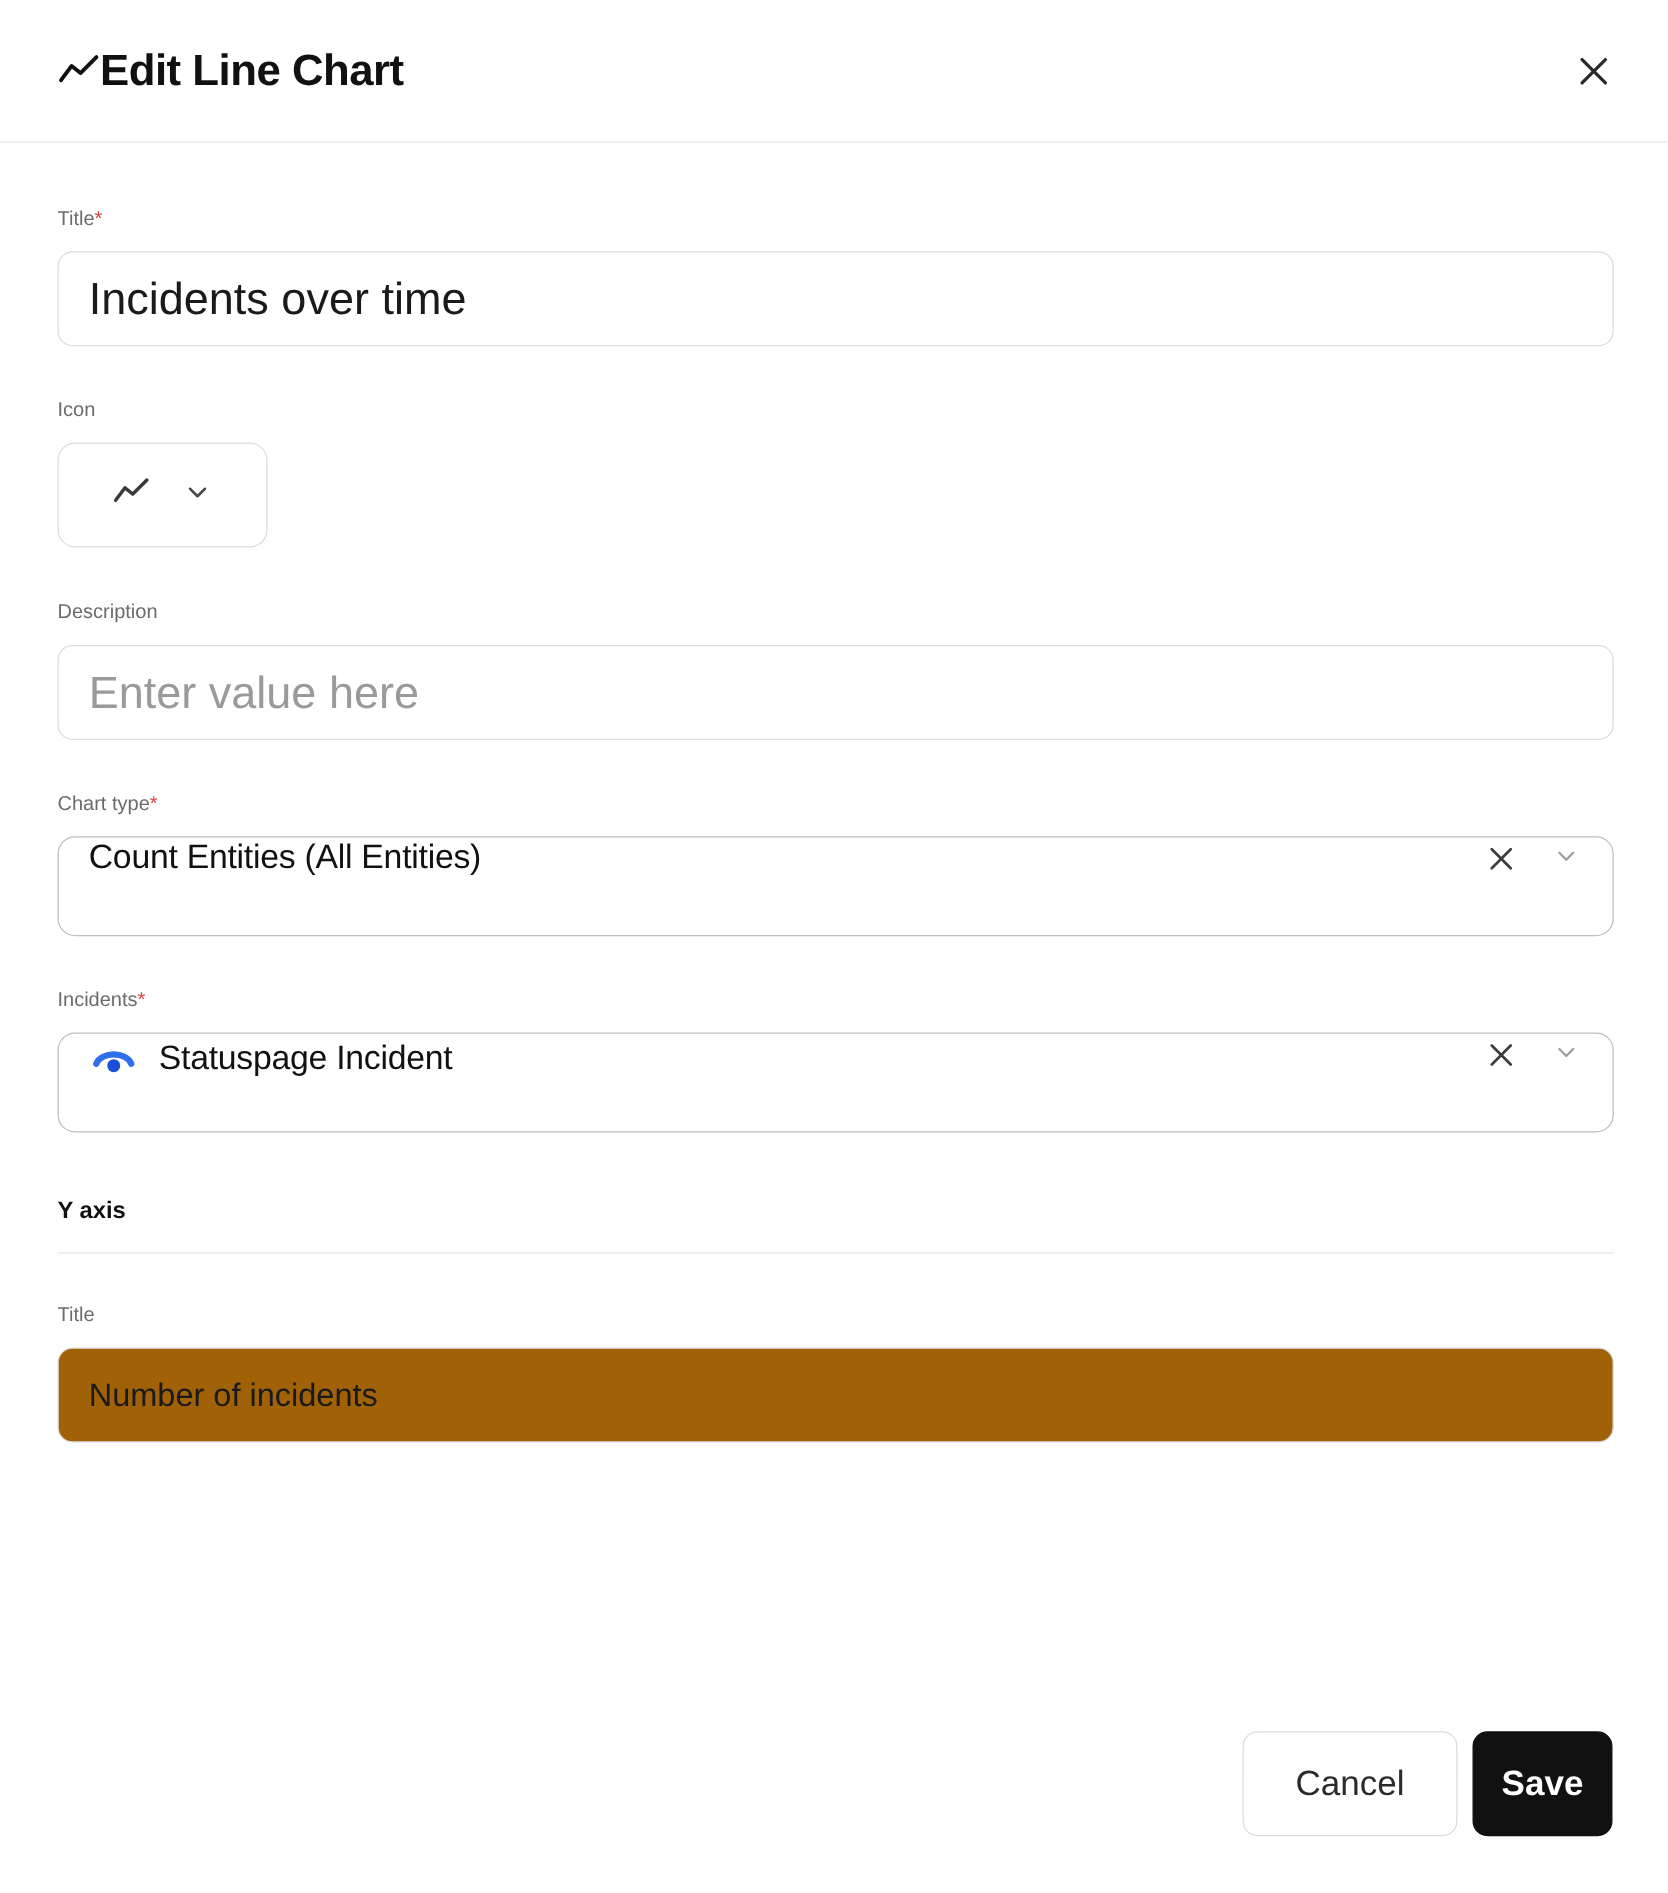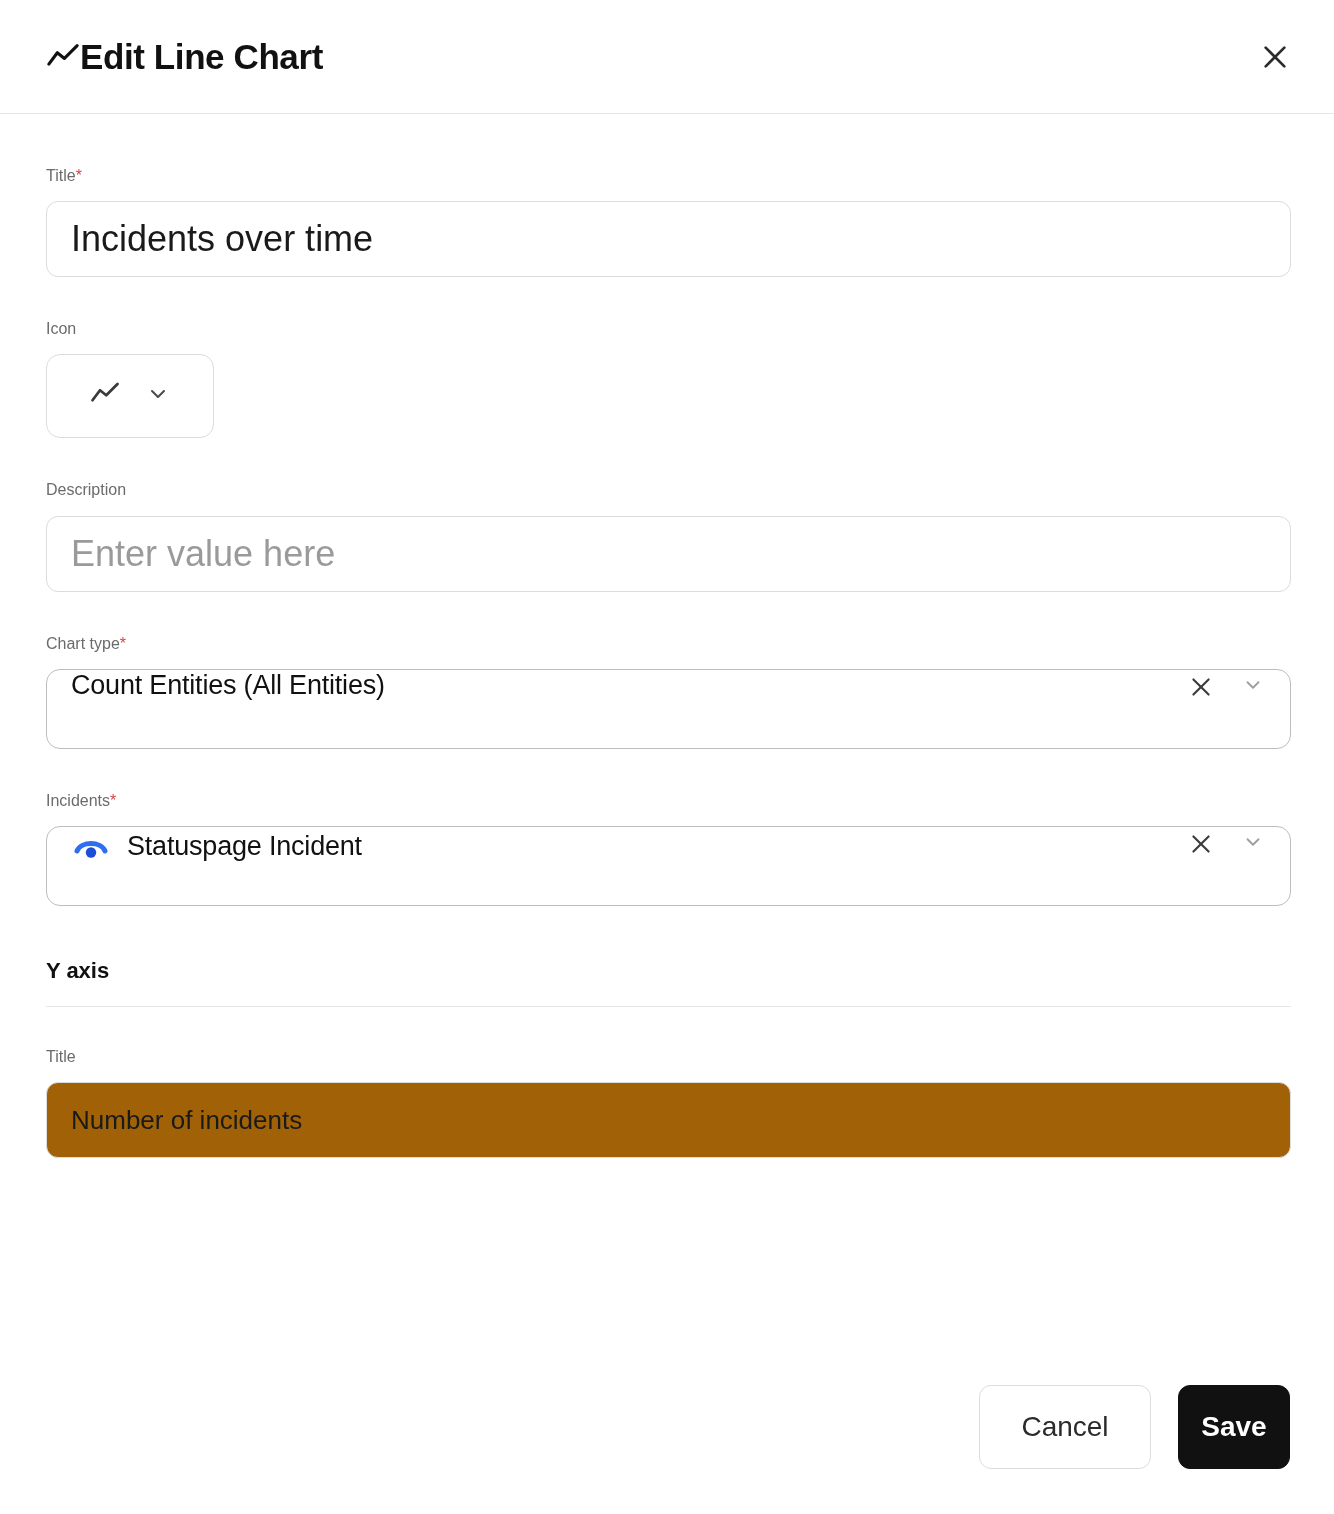--- a/index.html
+++ b/index.html
@@ -150,21 +150,21 @@
     display: flex;
     align-items: center;
     justify-content: center;
     color: #9e9e9e;
     flex: 0 0 auto;
     margin-left: 6px;
   }
 
   
   .section-title {
-    font-size: 22px;
+    font-size: 19px;
     font-weight: 700;
     color: #111;
     margin-top: 52px;
     margin-bottom: 22px;
   }
   .divider {
     height: 1px;
     background: #e6e6e6;
     width: 1245px;
     margin-bottom: 40px;
@@ -183,21 +183,21 @@
     background: #a16207;
   }
 
   
   .modal-footer {
     flex: 0 0 150px;
     height: 150px;
     display: flex;
     align-items: center;
     justify-content: flex-end;
-    gap: 27px;
+    gap: 12px;
     padding: 0 44px 24px 0;
     background: #ffffff;
   }
   .btn {
     font-family: "Liberation Sans", sans-serif;
     border-radius: 12px;
     font-size: 28px;
     cursor: pointer;
     display: flex;
     align-items: center;

